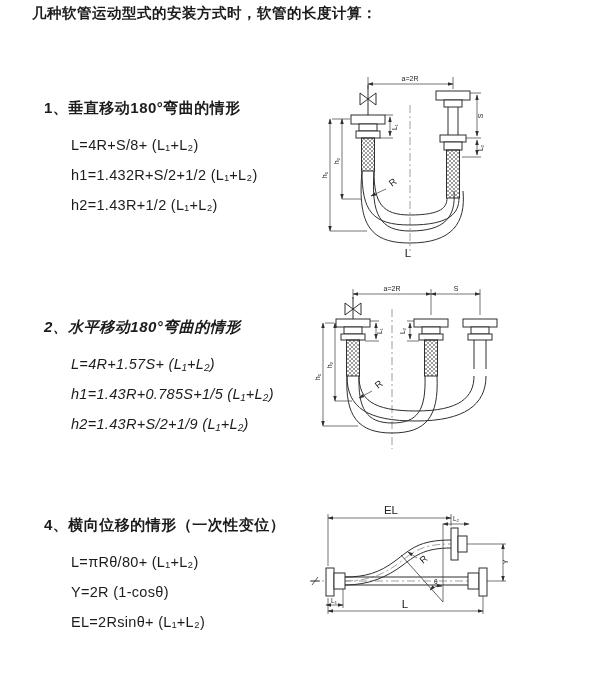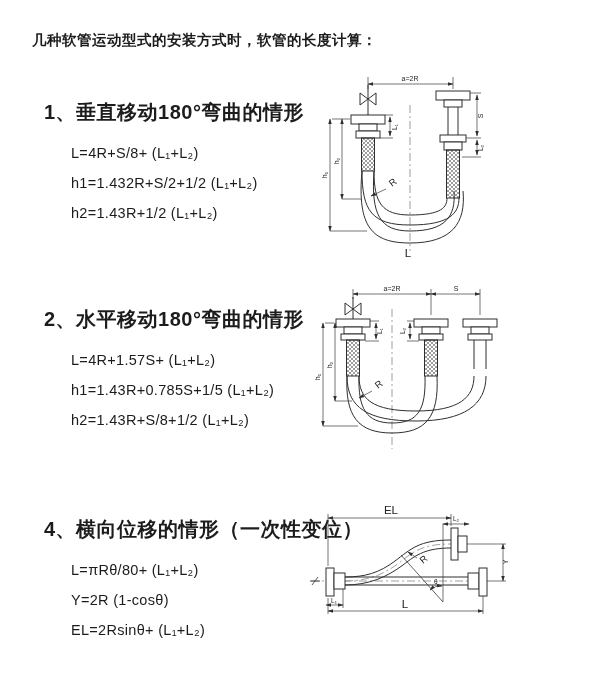--- a/index.html
+++ b/index.html
@@ -2,26 +2,26 @@
 <html><head>
 <meta charset="utf-8">
 <style>
   html,body{margin:0;padding:0;background:#e8e8e8;}
   .page{
     position:relative;width:600px;height:675px;background:#ffffff;
     font-family:"Liberation Sans","DejaVu Sans",sans-serif;color:#1c1c1c;
     overflow:hidden;
   }
   .title{
-    position:absolute;left:32px;top:31px;font-size:14.5px;font-weight:700;
+    position:absolute;left:32px;top:4px;font-size:14.5px;font-weight:700;
     letter-spacing:0.5px;
   }
   .section{position:absolute;left:44px;}
-  .sec1{top:99px;} .sec2{top:306px;} .sec3{top:516px;}
-  .heading{font-size:20px;font-weight:700;letter-spacing:0.5px;}
+  .sec1{top:99px;} .sec2{top:318px;font-style:italic;} .sec3{top:516px;}
+  .heading{font-size:15px;font-weight:700;letter-spacing:0.5px;}
   .formulas{margin-top:12px;margin-left:27px;}
   .formula{font-size:14.5px;font-weight:500;line-height:30px;white-space:pre;letter-spacing:0.3px;}
   .diag{position:absolute;}
   .d1{left:312px;top:63px;}
   .d2{left:306px;top:281px;}
   .d3{left:303px;top:498px;}
   svg{display:block;}
   svg text{font-family:"Liberation Sans","DejaVu Sans",sans-serif;fill:#222;}
   .dimtxt{font-size:7px;}
   .dimtxt-sm{font-size:6.5px;}
@@ -42,21 +42,21 @@
       <div class="formula">h1=1.432R+S/2+1/2 (L₁+L₂)</div>
       <div class="formula">h2=1.43R+1/2 (L₁+L₂)</div>
     </div>
   </div>
 
   <div class="section sec2">
     <div class="heading">2、水平移动180°弯曲的情形</div>
     <div class="formulas">
       <div class="formula">L=4R+1.57S+ (L₁+L₂)</div>
       <div class="formula">h1=1.43R+0.785S+1/5 (L₁+L₂)</div>
-      <div class="formula">h2=1.43R+S/8+1/2 (L₁+L₂)</div>
+      <div class="formula">h2=1.43R+S/2+1/9 (L₁+L₂)</div>
     </div>
   </div>
 
   <div class="section sec3">
     <div class="heading">4、横向位移的情形（一次性变位）</div>
     <div class="formulas">
       <div class="formula">L=πRθ/80+ (L₁+L₂)</div>
       <div class="formula">Y=2R (1-cosθ)</div>
       <div class="formula">EL=2Rsinθ+ (L₁+L₂)</div>
     </div>

